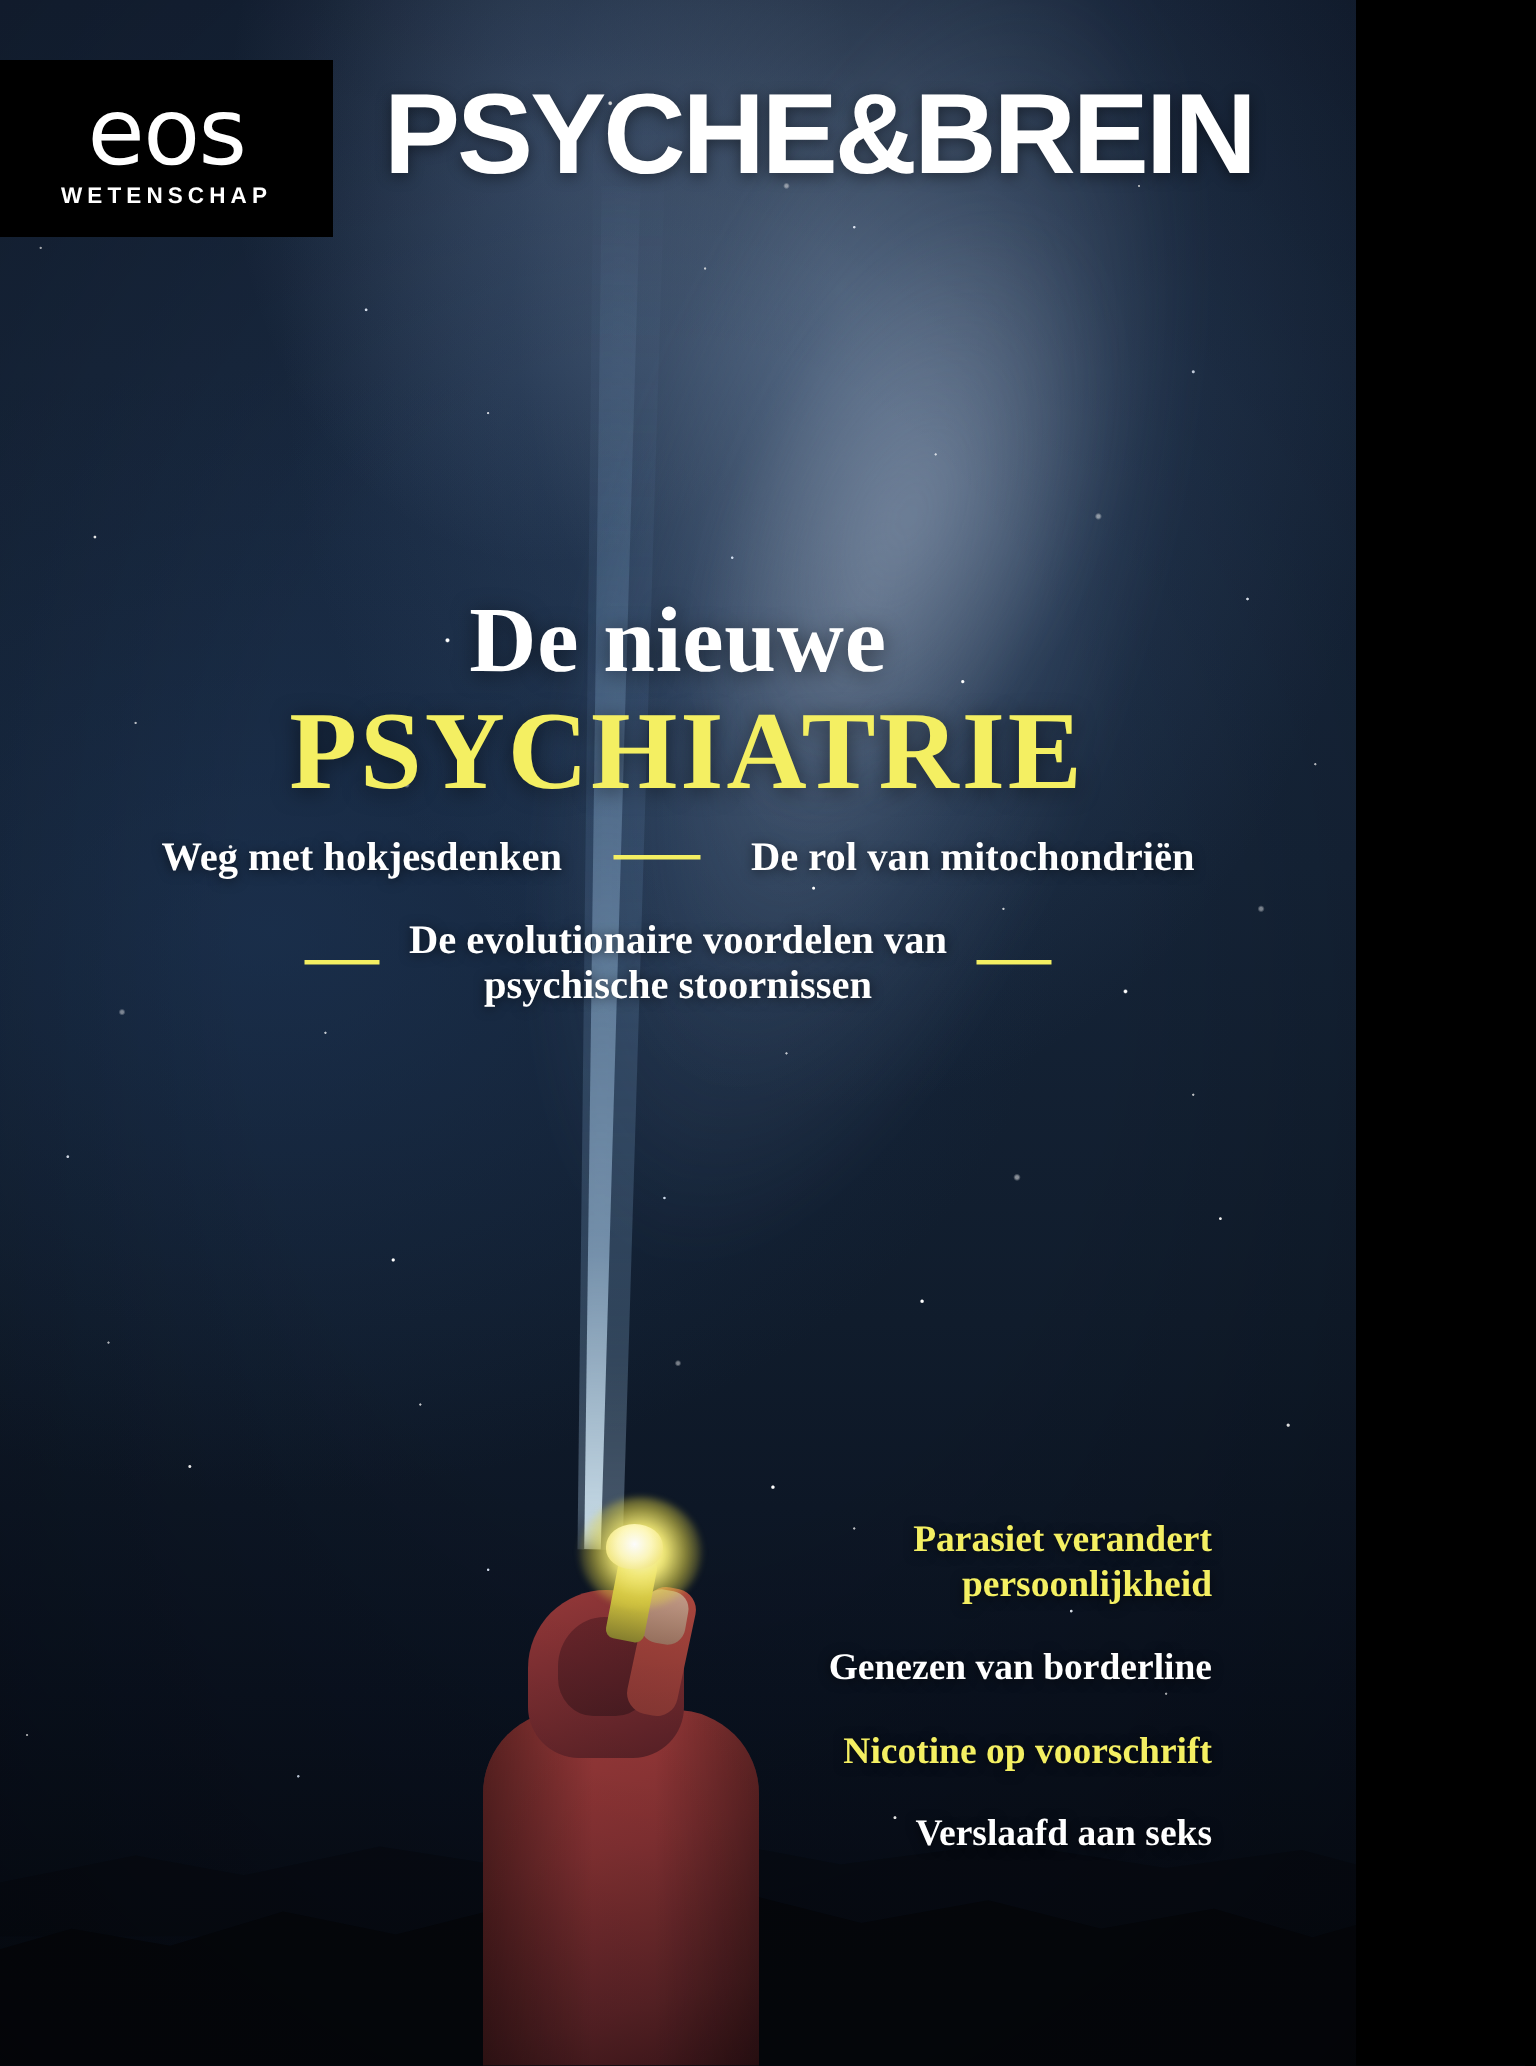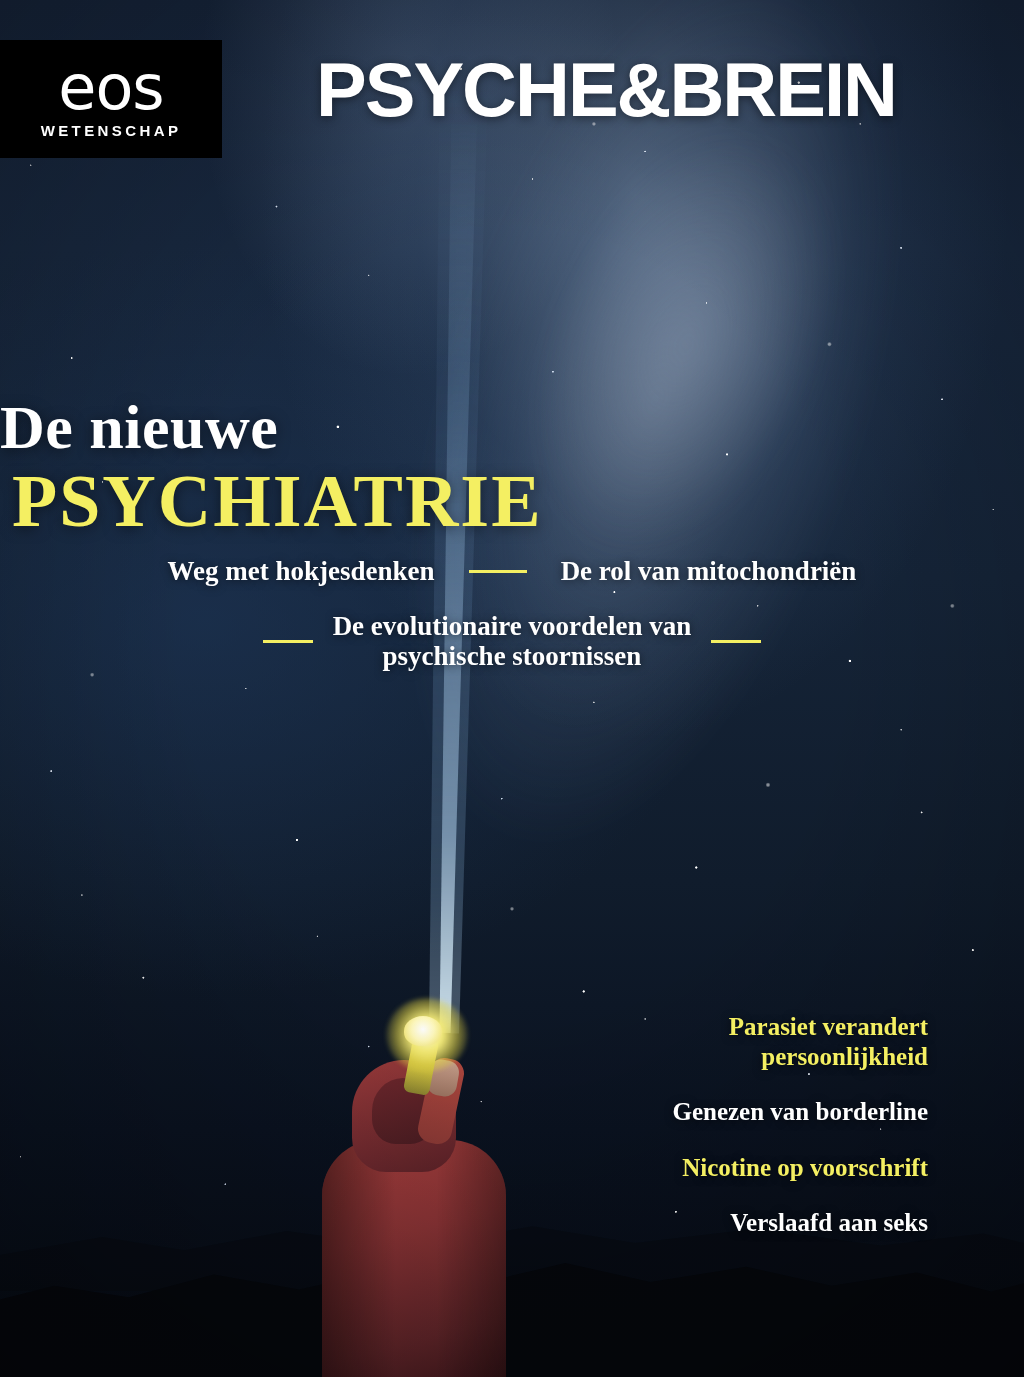--- a/index.html
+++ b/index.html
@@ -2,21 +2,21 @@
 <html><head>
 <meta charset="utf-8">
 <style>
   html, body {
     margin: 0;
     padding: 0;
     background: #000;
   }
   #cover {
     position: relative;
-    width: 1024px;
+    width: 904px;
     height: 1377px;
     overflow: hidden;
     font-family: "Liberation Serif", serif;
     background: #0d1726;
   }
 
   
   .sky {
     position: absolute;
     inset: 0;
@@ -293,20 +293,21 @@
     line-height: 1;
     padding-right: 34px;
     text-shadow: 0 2px 10px rgba(0,0,0,.45);
   }
 
   
   .headline {
     position: absolute;
     left: 0; right: 0;
     top: 392px;
+    text-align: center;
     color: #fff;
     font-family: Liberation Serif, serif;
   }
   .headline .line1 {
     font-size: 62px;
     font-weight: 700;
     letter-spacing: .5px;
     text-shadow: 0 2px 14px rgba(0,0,0,.5);
   }
   .headline .line2 {

